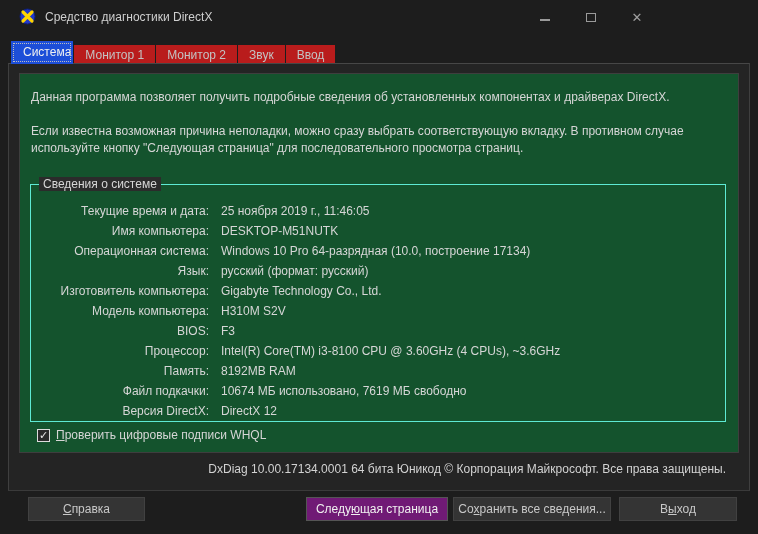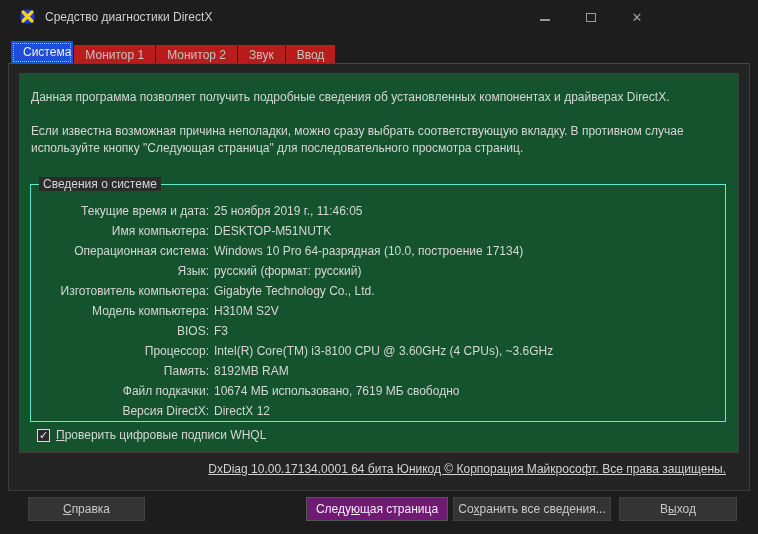--- a/index.html
+++ b/index.html
@@ -81,42 +81,42 @@
     border: 1px solid #5eead4;
   }
   .groupbox-legend {
     position: absolute; top: -8px; left: 8px;
     background: #2b2b2b; padding: 0 4px;
     color: #d6d6d6;
   }
   .info-rows { padding-top: 16px; }
   .info-row {
     display: grid; grid-template-columns: 178px 1fr;
-    column-gap: 5px; height: 20px; align-items: center;
+    column-gap: 12px; height: 20px; align-items: center;
   }
   .info-label { text-align: right; white-space: nowrap; }
   .info-value { text-align: left; white-space: nowrap; }
 
   
   .whql-row {
     position: absolute; left: 17px; top: 354px;
     display: flex; align-items: center; gap: 6px;
   }
   .checkbox {
     width: 13px; height: 13px;
     border: 1px solid #dcdcdc;
     background: #2b2b2b;
     display: flex; align-items: center; justify-content: center;
     font-size: 11px; line-height: 11px; color: #e8e8e8;
   }
 
   
   .status-line {
     position: absolute; top: 398px; right: 23px;
-    color: #d2d2d2; white-space: nowrap; text-decoration: underline;
+    color: #d2d2d2; white-space: nowrap;
   }
 
   
   .btn {
     position: absolute; top: 497px; height: 24px;
     background: #343434;
     border: 1px solid #414141;
     color: #c8c8c8;
     display: flex; align-items: center; justify-content: center;
     font-size: 12px; white-space: nowrap; cursor: default;

